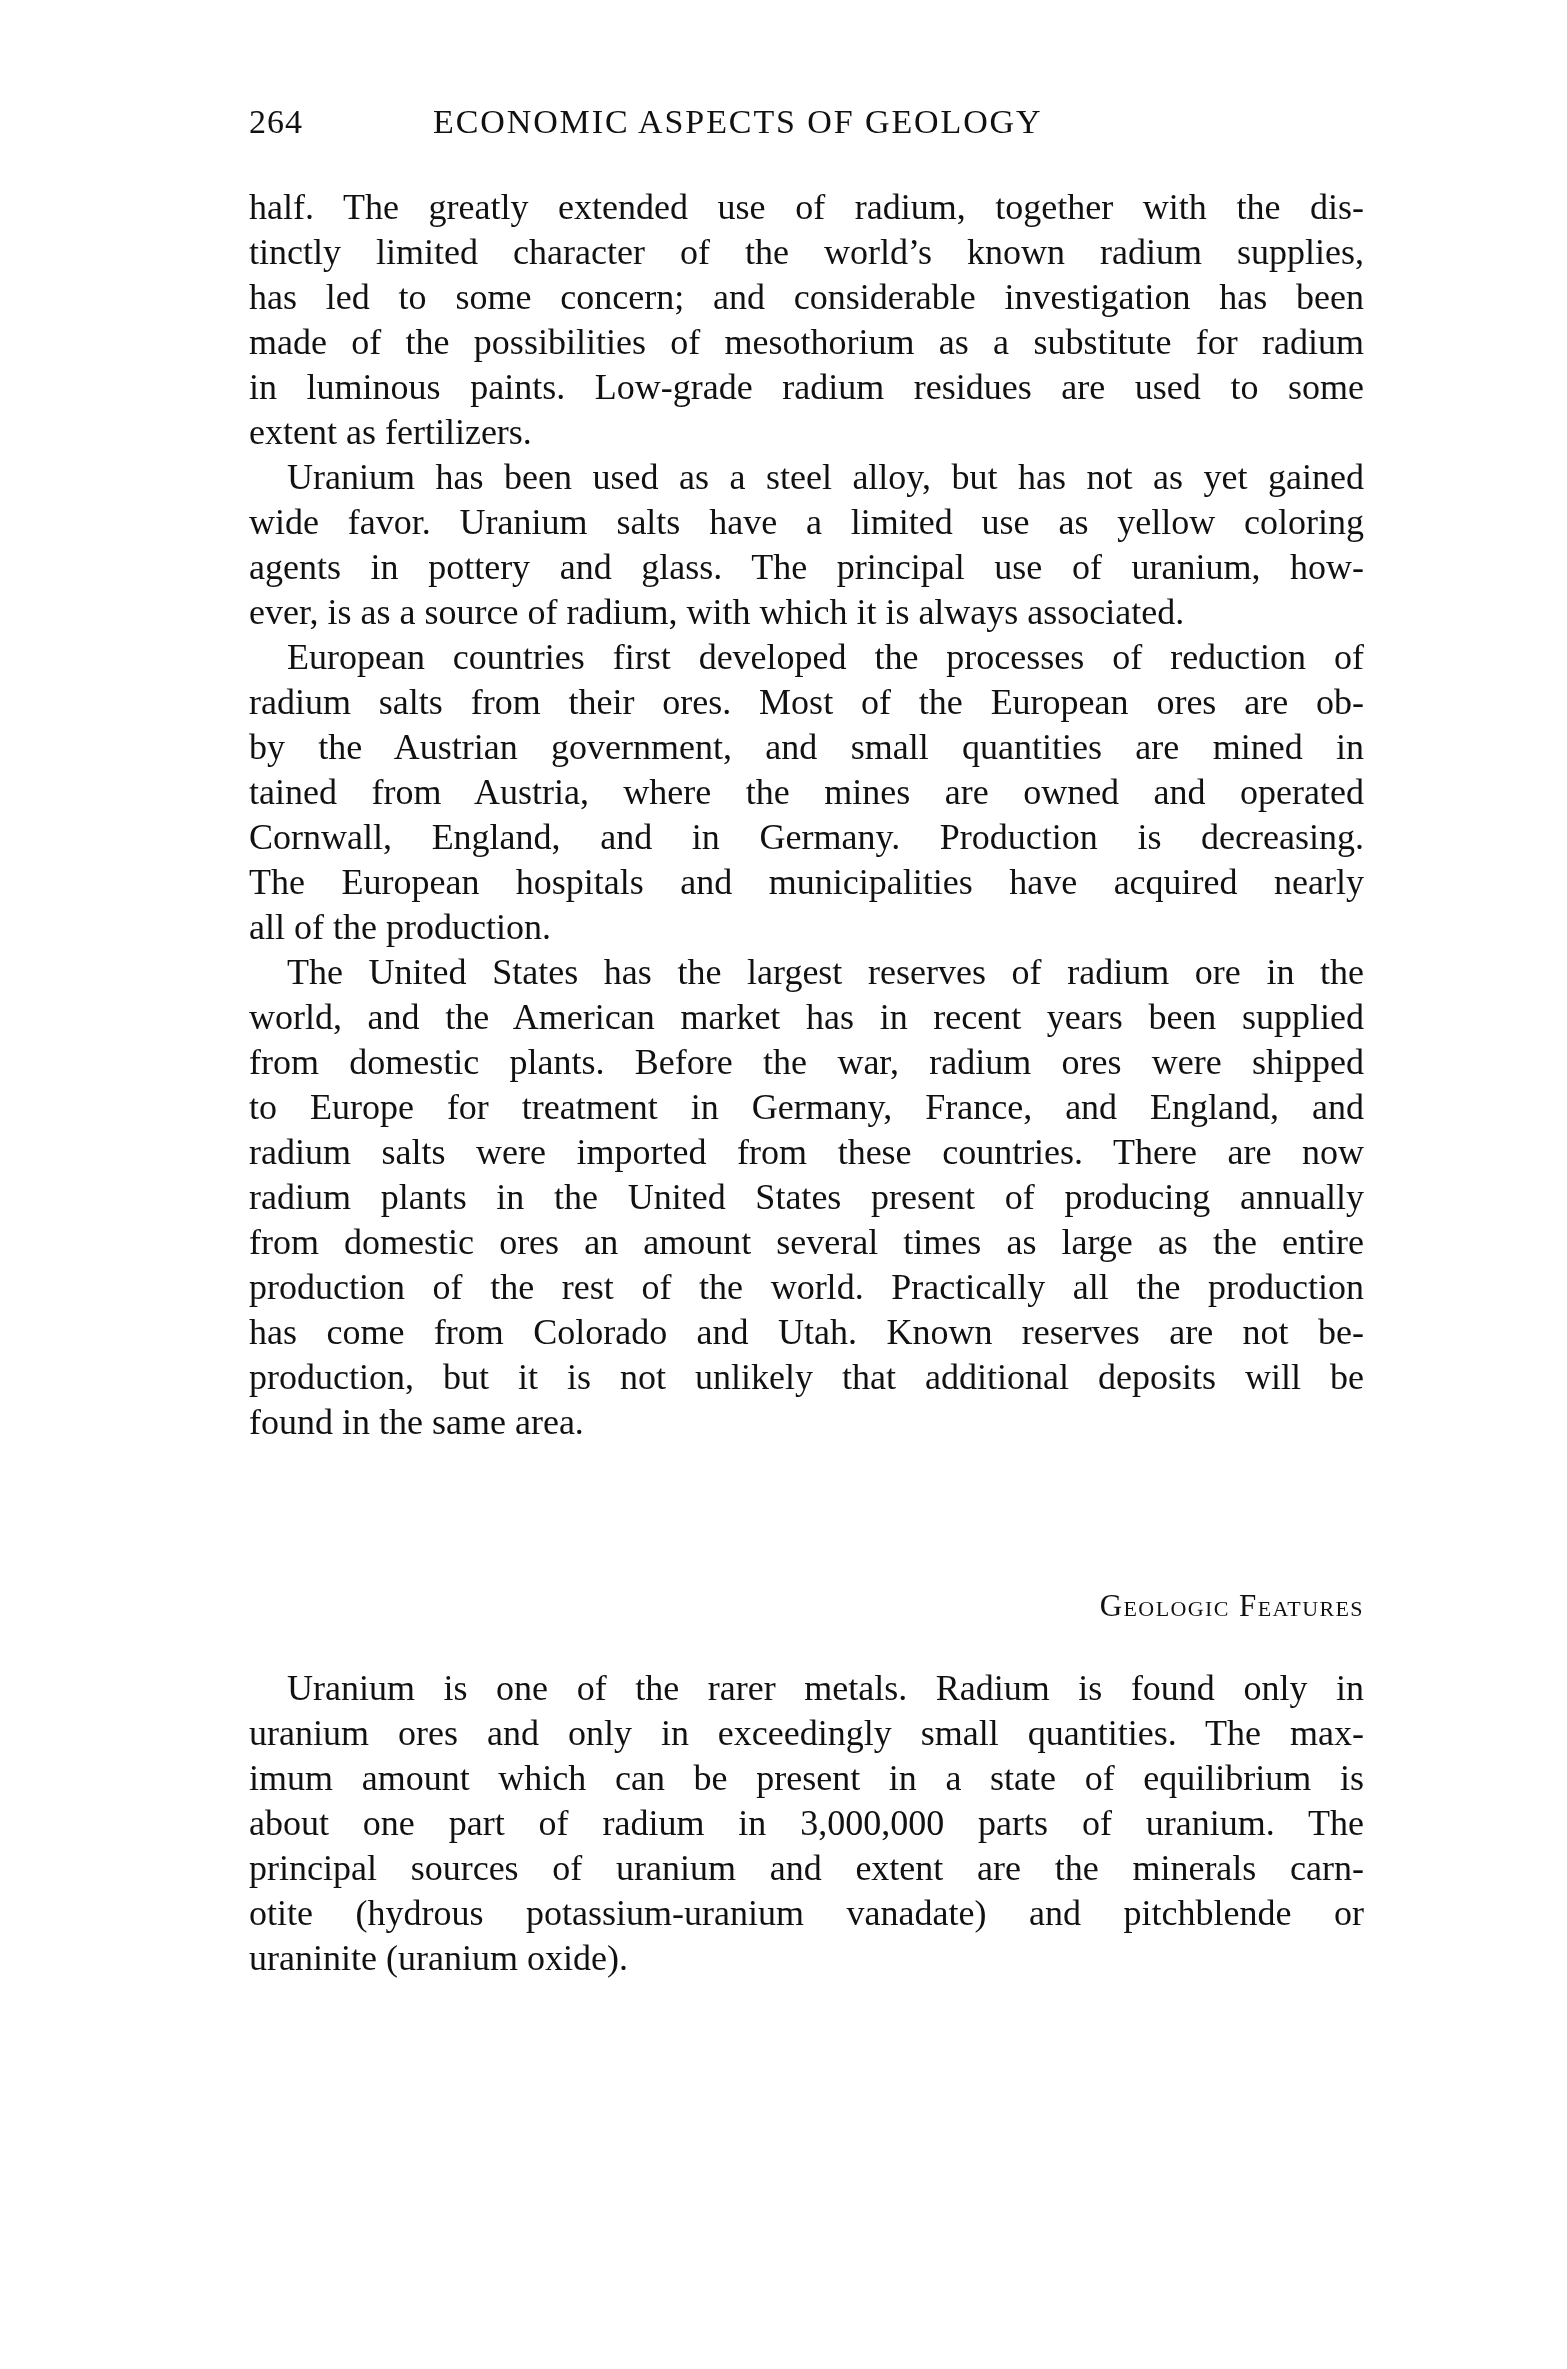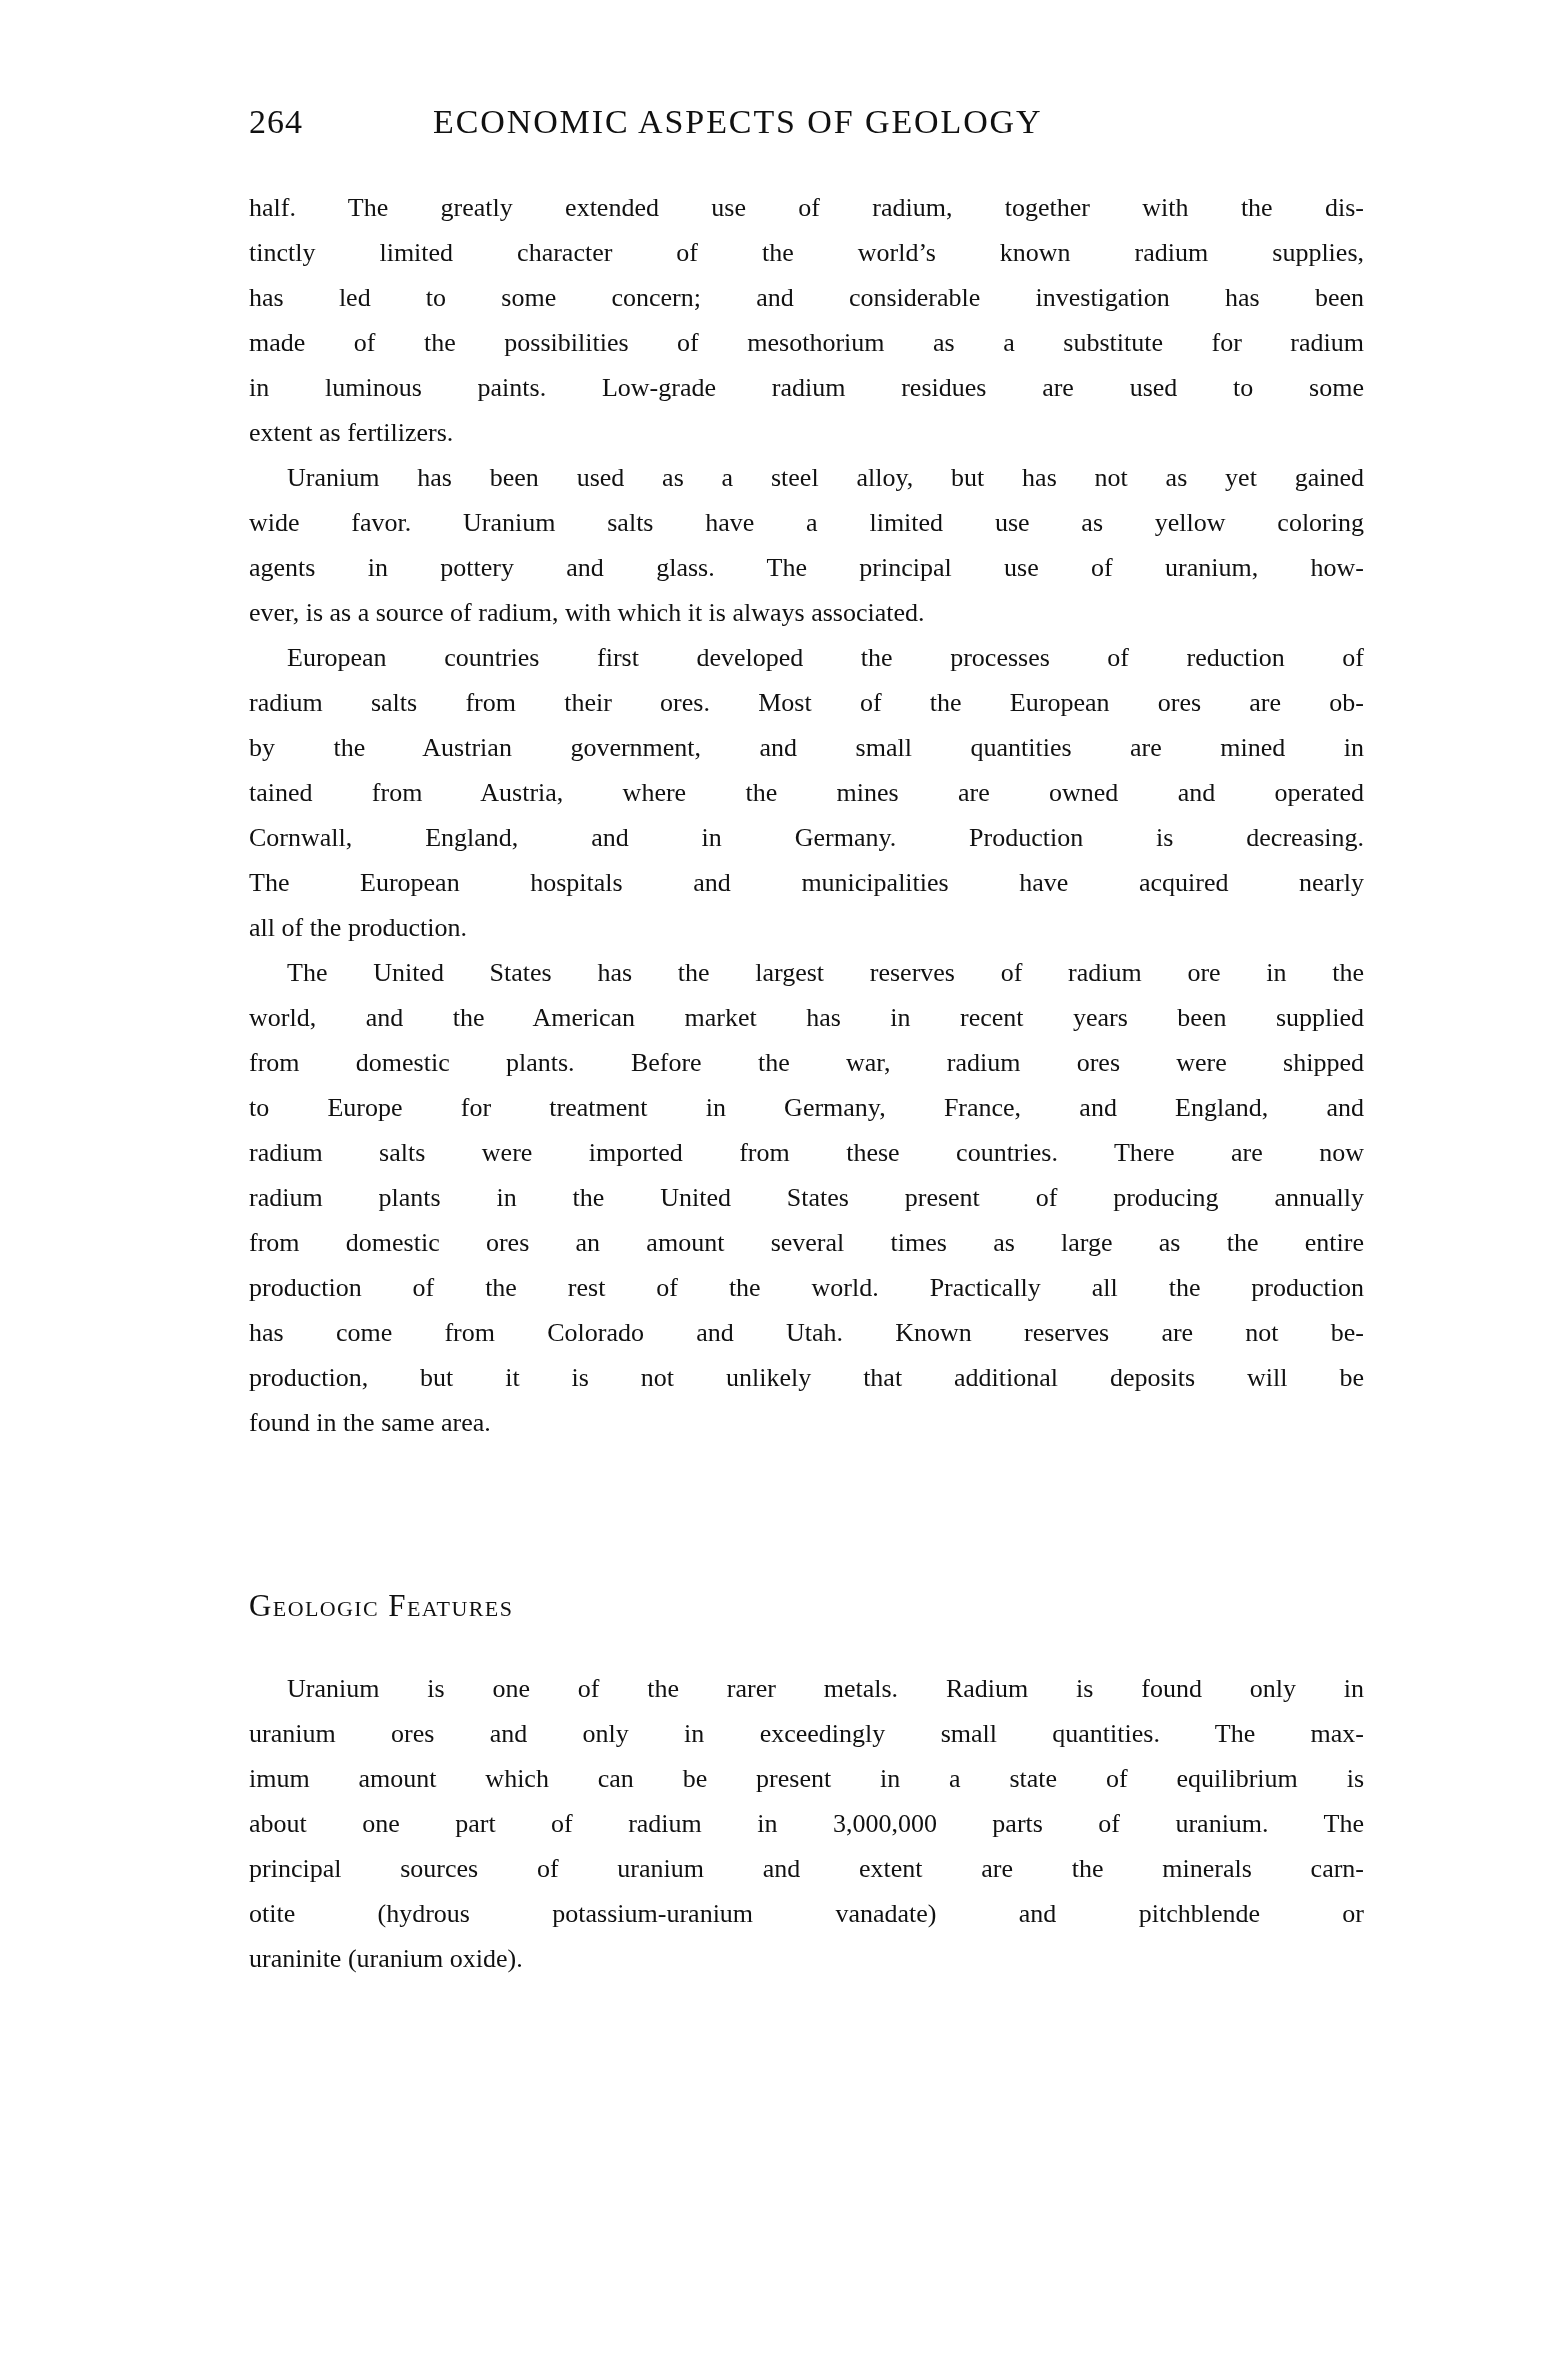--- a/index.html
+++ b/index.html
@@ -4,26 +4,26 @@
 <style>
   html, body { margin: 0; padding: 0; background: #ffffff; }
   body { width: 1567px; height: 2369px; position: relative; overflow: hidden;
          font-family: "Liberation Serif", "DejaVu Serif", serif; color: #111111; }
   .page { position: absolute; left: 249px; top: 0; width: 1115px; }
   .running-head { position: absolute; top: 103px; left: 0; width: 1115px; height: 48px;
                   font-size: 34px; letter-spacing: 1px; text-align: center; }
   .page-num { position: absolute; left: 0; top: 0; }
   .head-title { position: absolute; left: 184px; top: 0; letter-spacing: 1.9px; }
   .body { position: absolute; left: 0; width: 1115px; }
-  .line { display: block; height: 45px; line-height: 45px; font-size: 26px;
+  .line { display: block; height: 45px; line-height: 45px; font-size: 36px;
           text-align: justify; text-align-last: justify; white-space: nowrap; overflow: visible; }
   .line.last { text-align-last: left; }
   .line.indent { padding-left: 38px; }
   .para { margin: 0; }
-  .section-heading { position: absolute; left: 0; width: 1115px; text-align: left;
+  .section-heading { position: absolute; left: 0; width: 1115px; text-align: right;
                      font-size: 31px; font-variant: small-caps; letter-spacing: 1.4px; }
 </style>
 </head>
 <body>
 
 <div class="page">
 
   <div class="running-head">
     <span class="page-num">264</span>
     <span class="head-title">ECONOMIC ASPECTS OF GEOLOGY</span>

